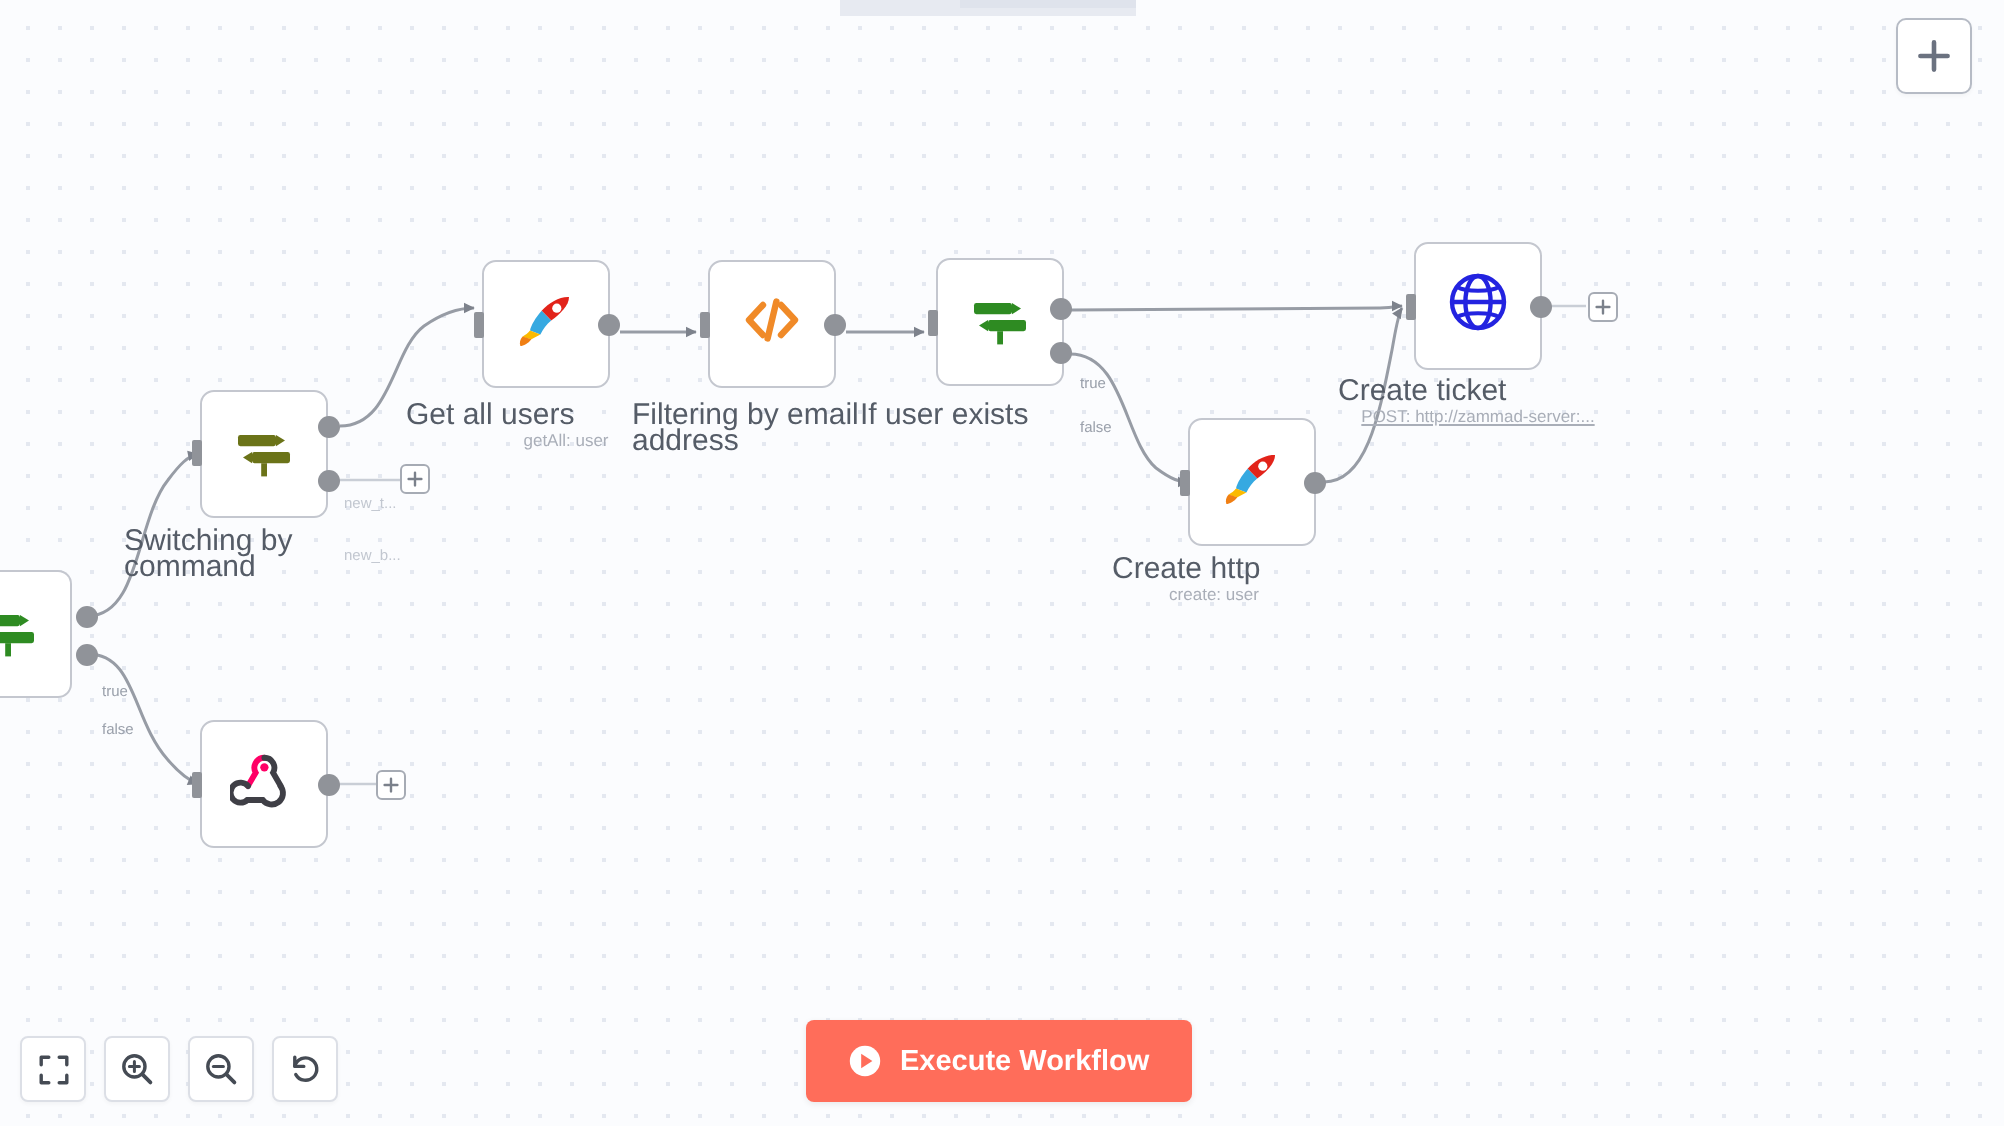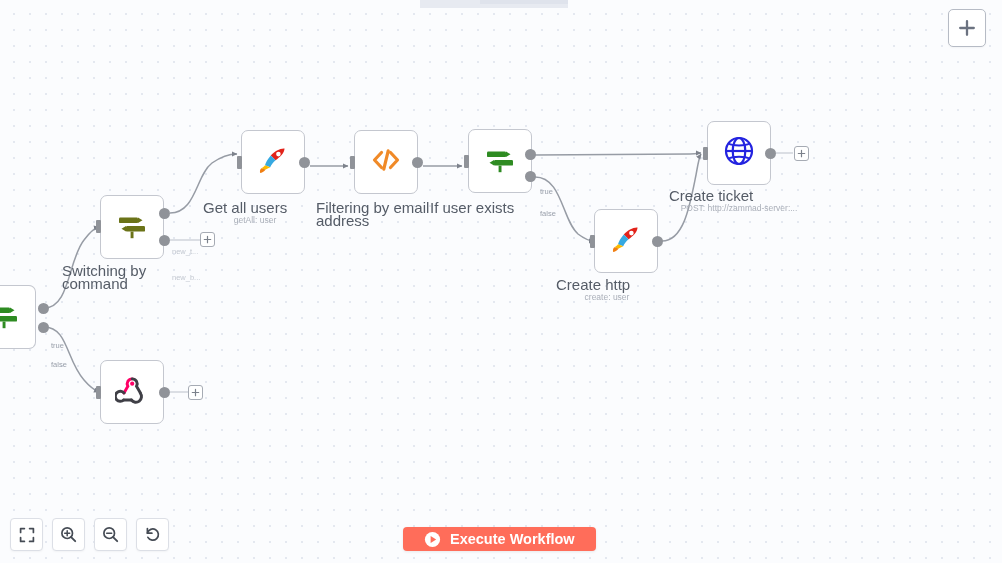--- a/index.html
+++ b/index.html
@@ -160,21 +160,21 @@
     display: flex; align-items: center; justify-content: center;
     cursor: pointer;
     box-shadow: 0 1px 2px rgba(0,0,0,0.04);
   }
   .zoom-btn svg { display: block; }
 
   
   .execute-btn {
     position: absolute;
     left: 403px; bottom: 12px;
-    height: 24px;
+    height: 41px;
     padding: 0 21px;
     background: #ff6d5a;
     border: none;
     border-radius: 4px;
     color: #ffffff;
     font-size: 14.5px;
     font-weight: bold;
     font-family: "Liberation Sans", sans-serif;
     display: flex; align-items: center; gap: 9px;
     cursor: pointer;
@@ -296,21 +296,21 @@
         <path d="M15.8 13.4 C12.6 17.1 10.6 20.6 10.0 23.2 L15.2 25.2 C16.4 22.6 18.3 20.0 20.6 18.2 z" fill="#36a9e1"></path>
         <path d="M10.0 23.2 C9.1 24.5 7.6 25.5 6.3 26.2 C7.6 26.8 9.2 27.4 10.7 27.6 L15.2 25.2 z" fill="#fbba00"></path>
         <path d="M6.3 26.2 C5.0 27.5 4.6 29.6 5.2 31.0 C6.7 31.0 9.0 29.8 10.7 27.6 z" fill="#f07f13"></path>
         <circle cx="23.4" cy="12.1" r="2.3" fill="#ffffff"></circle>
       </svg>
     </span>
   </div>
   <div class="ep-in" style="left:237px; top:156px;"></div>
   <div class="ep-out" style="left:299px; top:157px;"></div>
   <div class="node-label" style="left:203px; top:202px;">Get all users</div>
-  <div class="node-sublabel" style="left:180px; top:215px;">getAll: user</div>
+  <div class="node-sublabel" style="left:208px; top:215px;">getAll: user</div>
 
   <div class="node" style="left:354px; top:130px;">
     <span class="node-icon">
       <svg width="34" height="34" viewBox="0 0 34 34">
         <path d="M12.5 9.5 L5.5 17 L12.5 24.5" fill="none" stroke="#f08a28" stroke-width="3.2" stroke-linecap="round" stroke-linejoin="round"></path>
         <path d="M21.5 9.5 L28.5 17 L21.5 24.5" fill="none" stroke="#f08a28" stroke-width="3.2" stroke-linecap="round" stroke-linejoin="round"></path>
         <path d="M19.2 7.8 L14.8 26.2" fill="none" stroke="#f08a28" stroke-width="3.2" stroke-linecap="round"></path>
       </svg>
     </span>
   </div>
@@ -364,21 +364,21 @@
     </span>
   </div>
   <div class="ep-in" style="left:703px; top:147px;"></div>
   <div class="ep-out" style="left:765px; top:148px;"></div>
   <div class="ep-plus" style="left:794px; top:146px;">
     <svg width="9" height="9" viewBox="0 0 9 9">
       <path d="M4.5 1.3 L4.5 7.7 M1.3 4.5 L7.7 4.5" stroke="#7b818b" stroke-width="1.2" stroke-linecap="round"></path>
     </svg>
   </div>
   <div class="node-label" style="left:669px; top:190px;">Create ticket</div>
-  <div class="node-sublabel" style="left:664px; top:203px;">POST: http://zammad-server:...</div>
+  <div class="node-sublabel" style="left:664px; top:203px;text-decoration:underline;">POST: http://zammad-server:...</div>
 
   <div class="zoom-toolbar">
 
     <div class="zoom-btn">
       <span>
         <svg width="16" height="16" viewBox="0 0 16 16">
           <path d="M1.6 5.4 L1.6 1.6 L5.4 1.6" fill="none" stroke="#454b54" stroke-width="1.7" stroke-linecap="round" stroke-linejoin="round"></path>
           <path d="M10.6 1.6 L14.4 1.6 L14.4 5.4" fill="none" stroke="#454b54" stroke-width="1.7" stroke-linecap="round" stroke-linejoin="round"></path>
           <path d="M14.4 10.6 L14.4 14.4 L10.6 14.4" fill="none" stroke="#454b54" stroke-width="1.7" stroke-linecap="round" stroke-linejoin="round"></path>
           <path d="M5.4 14.4 L1.6 14.4 L1.6 10.6" fill="none" stroke="#454b54" stroke-width="1.7" stroke-linecap="round" stroke-linejoin="round"></path>

